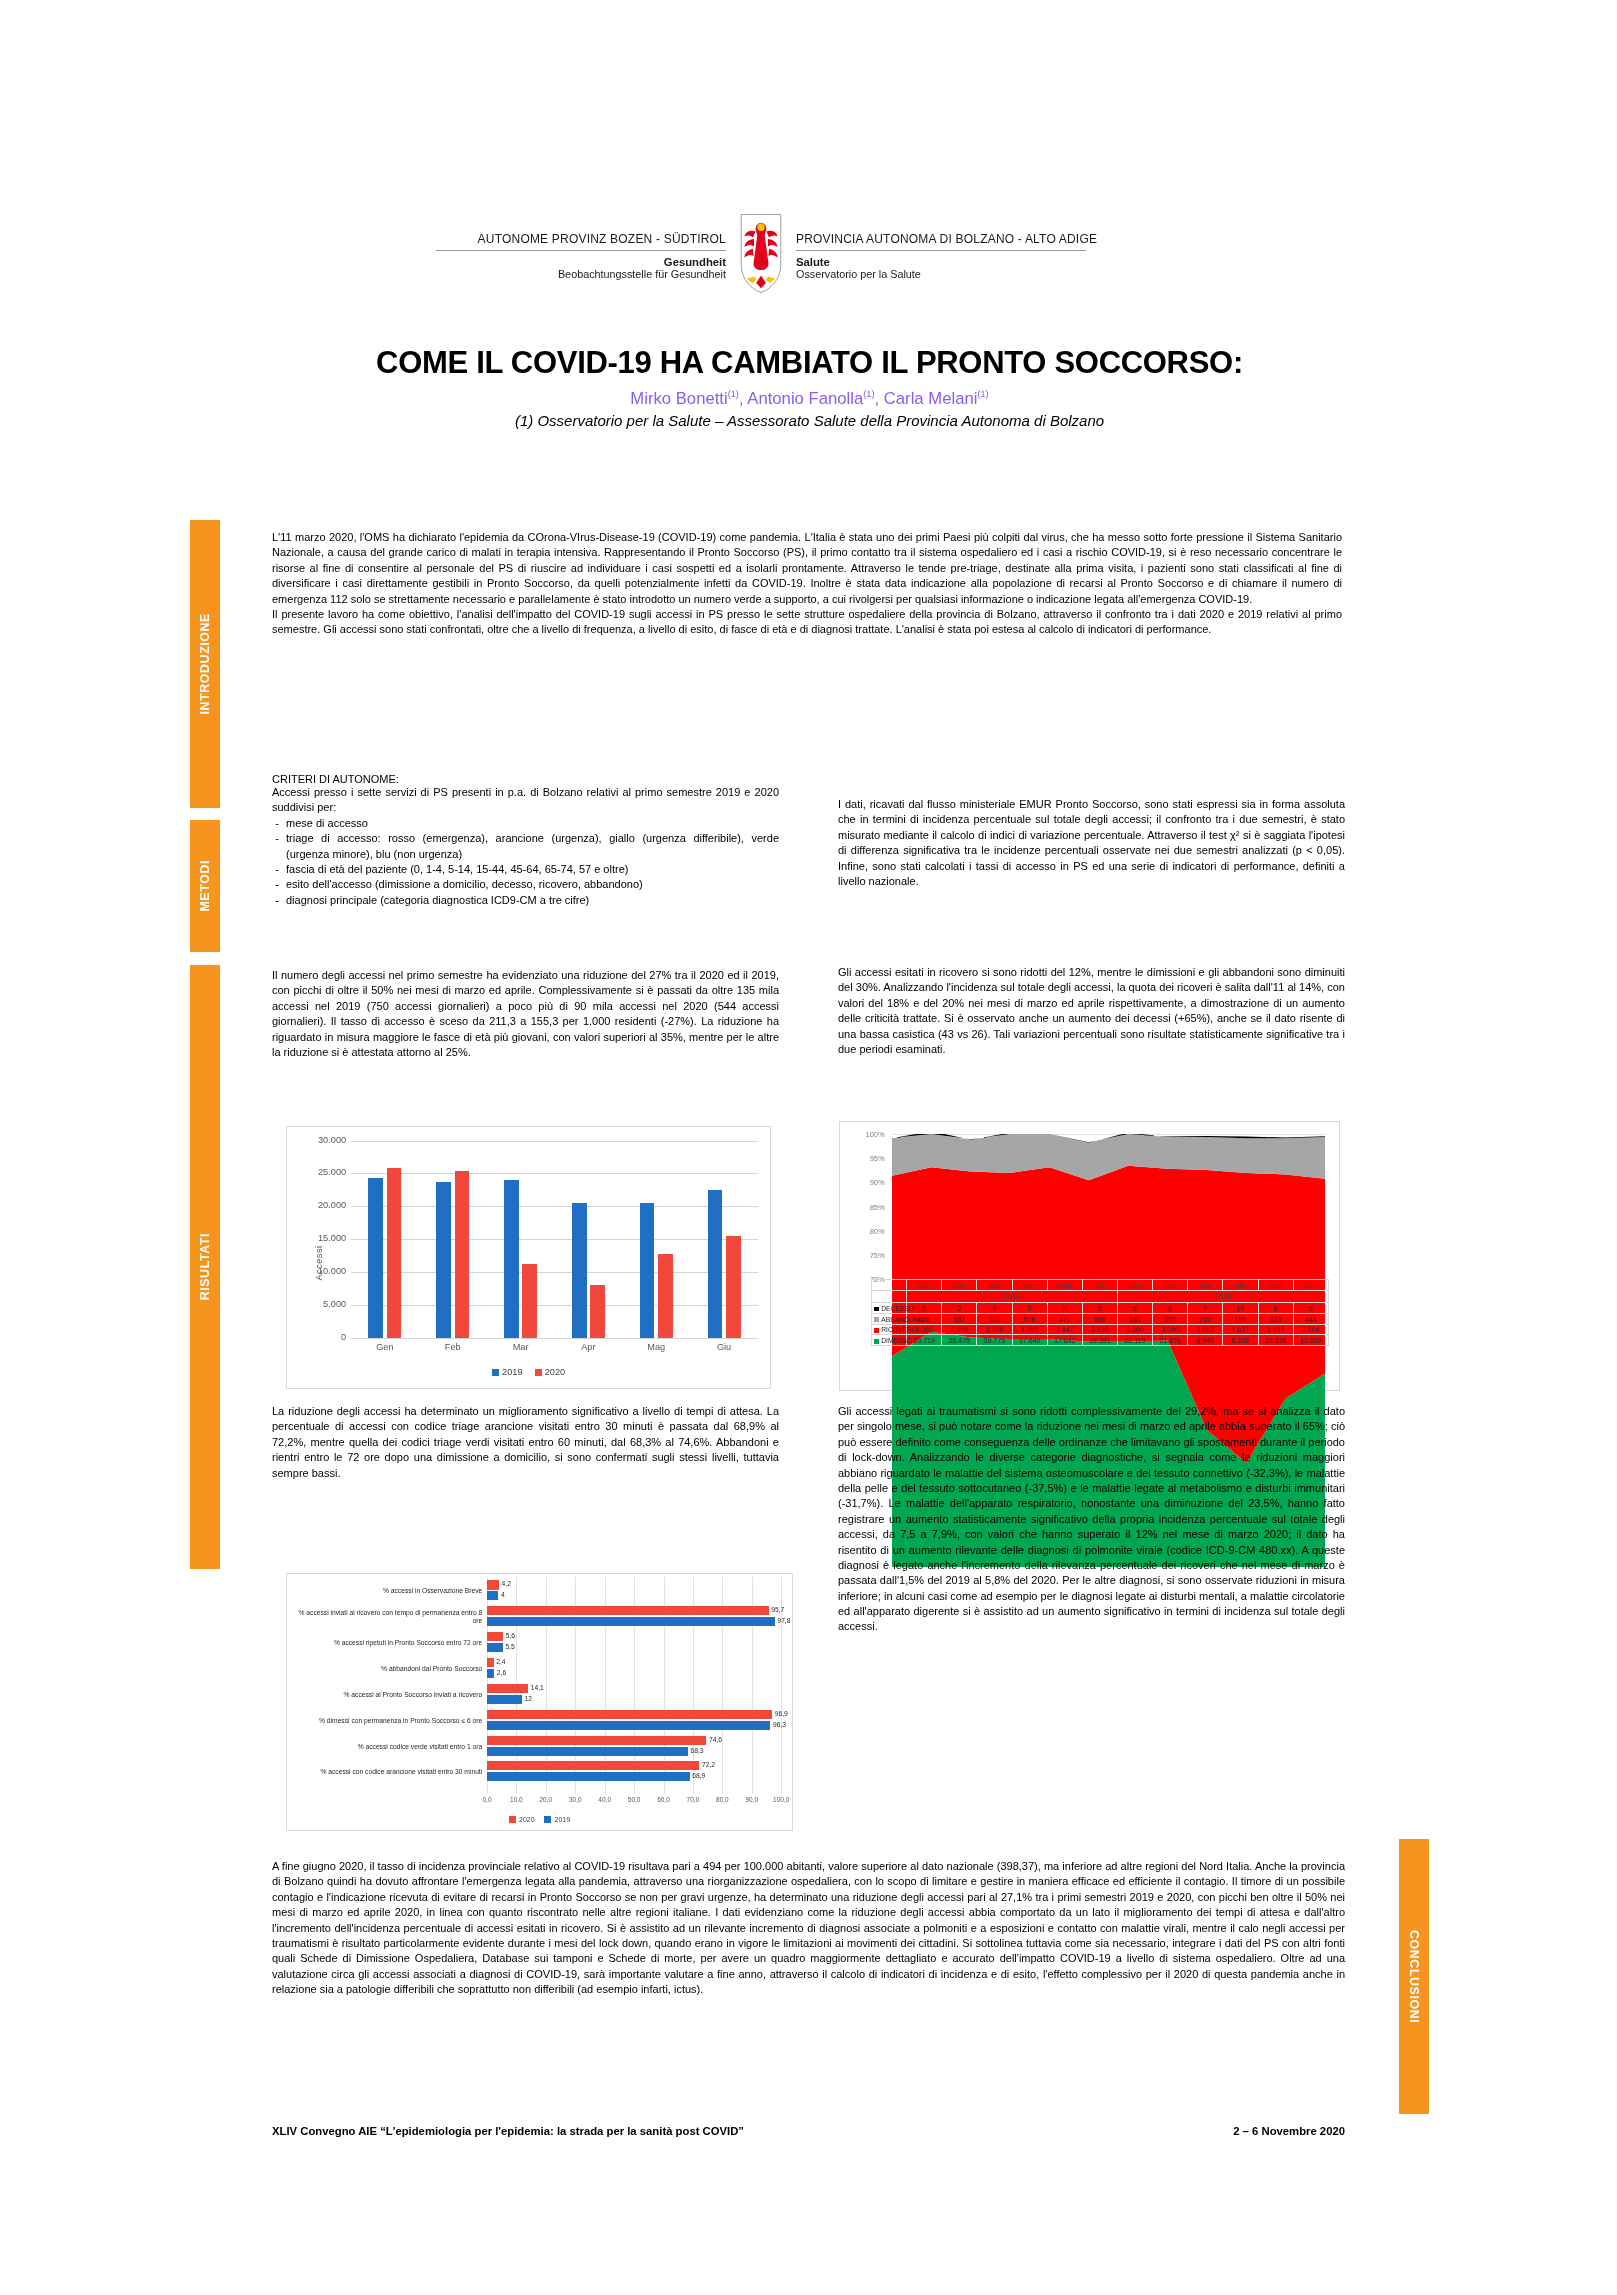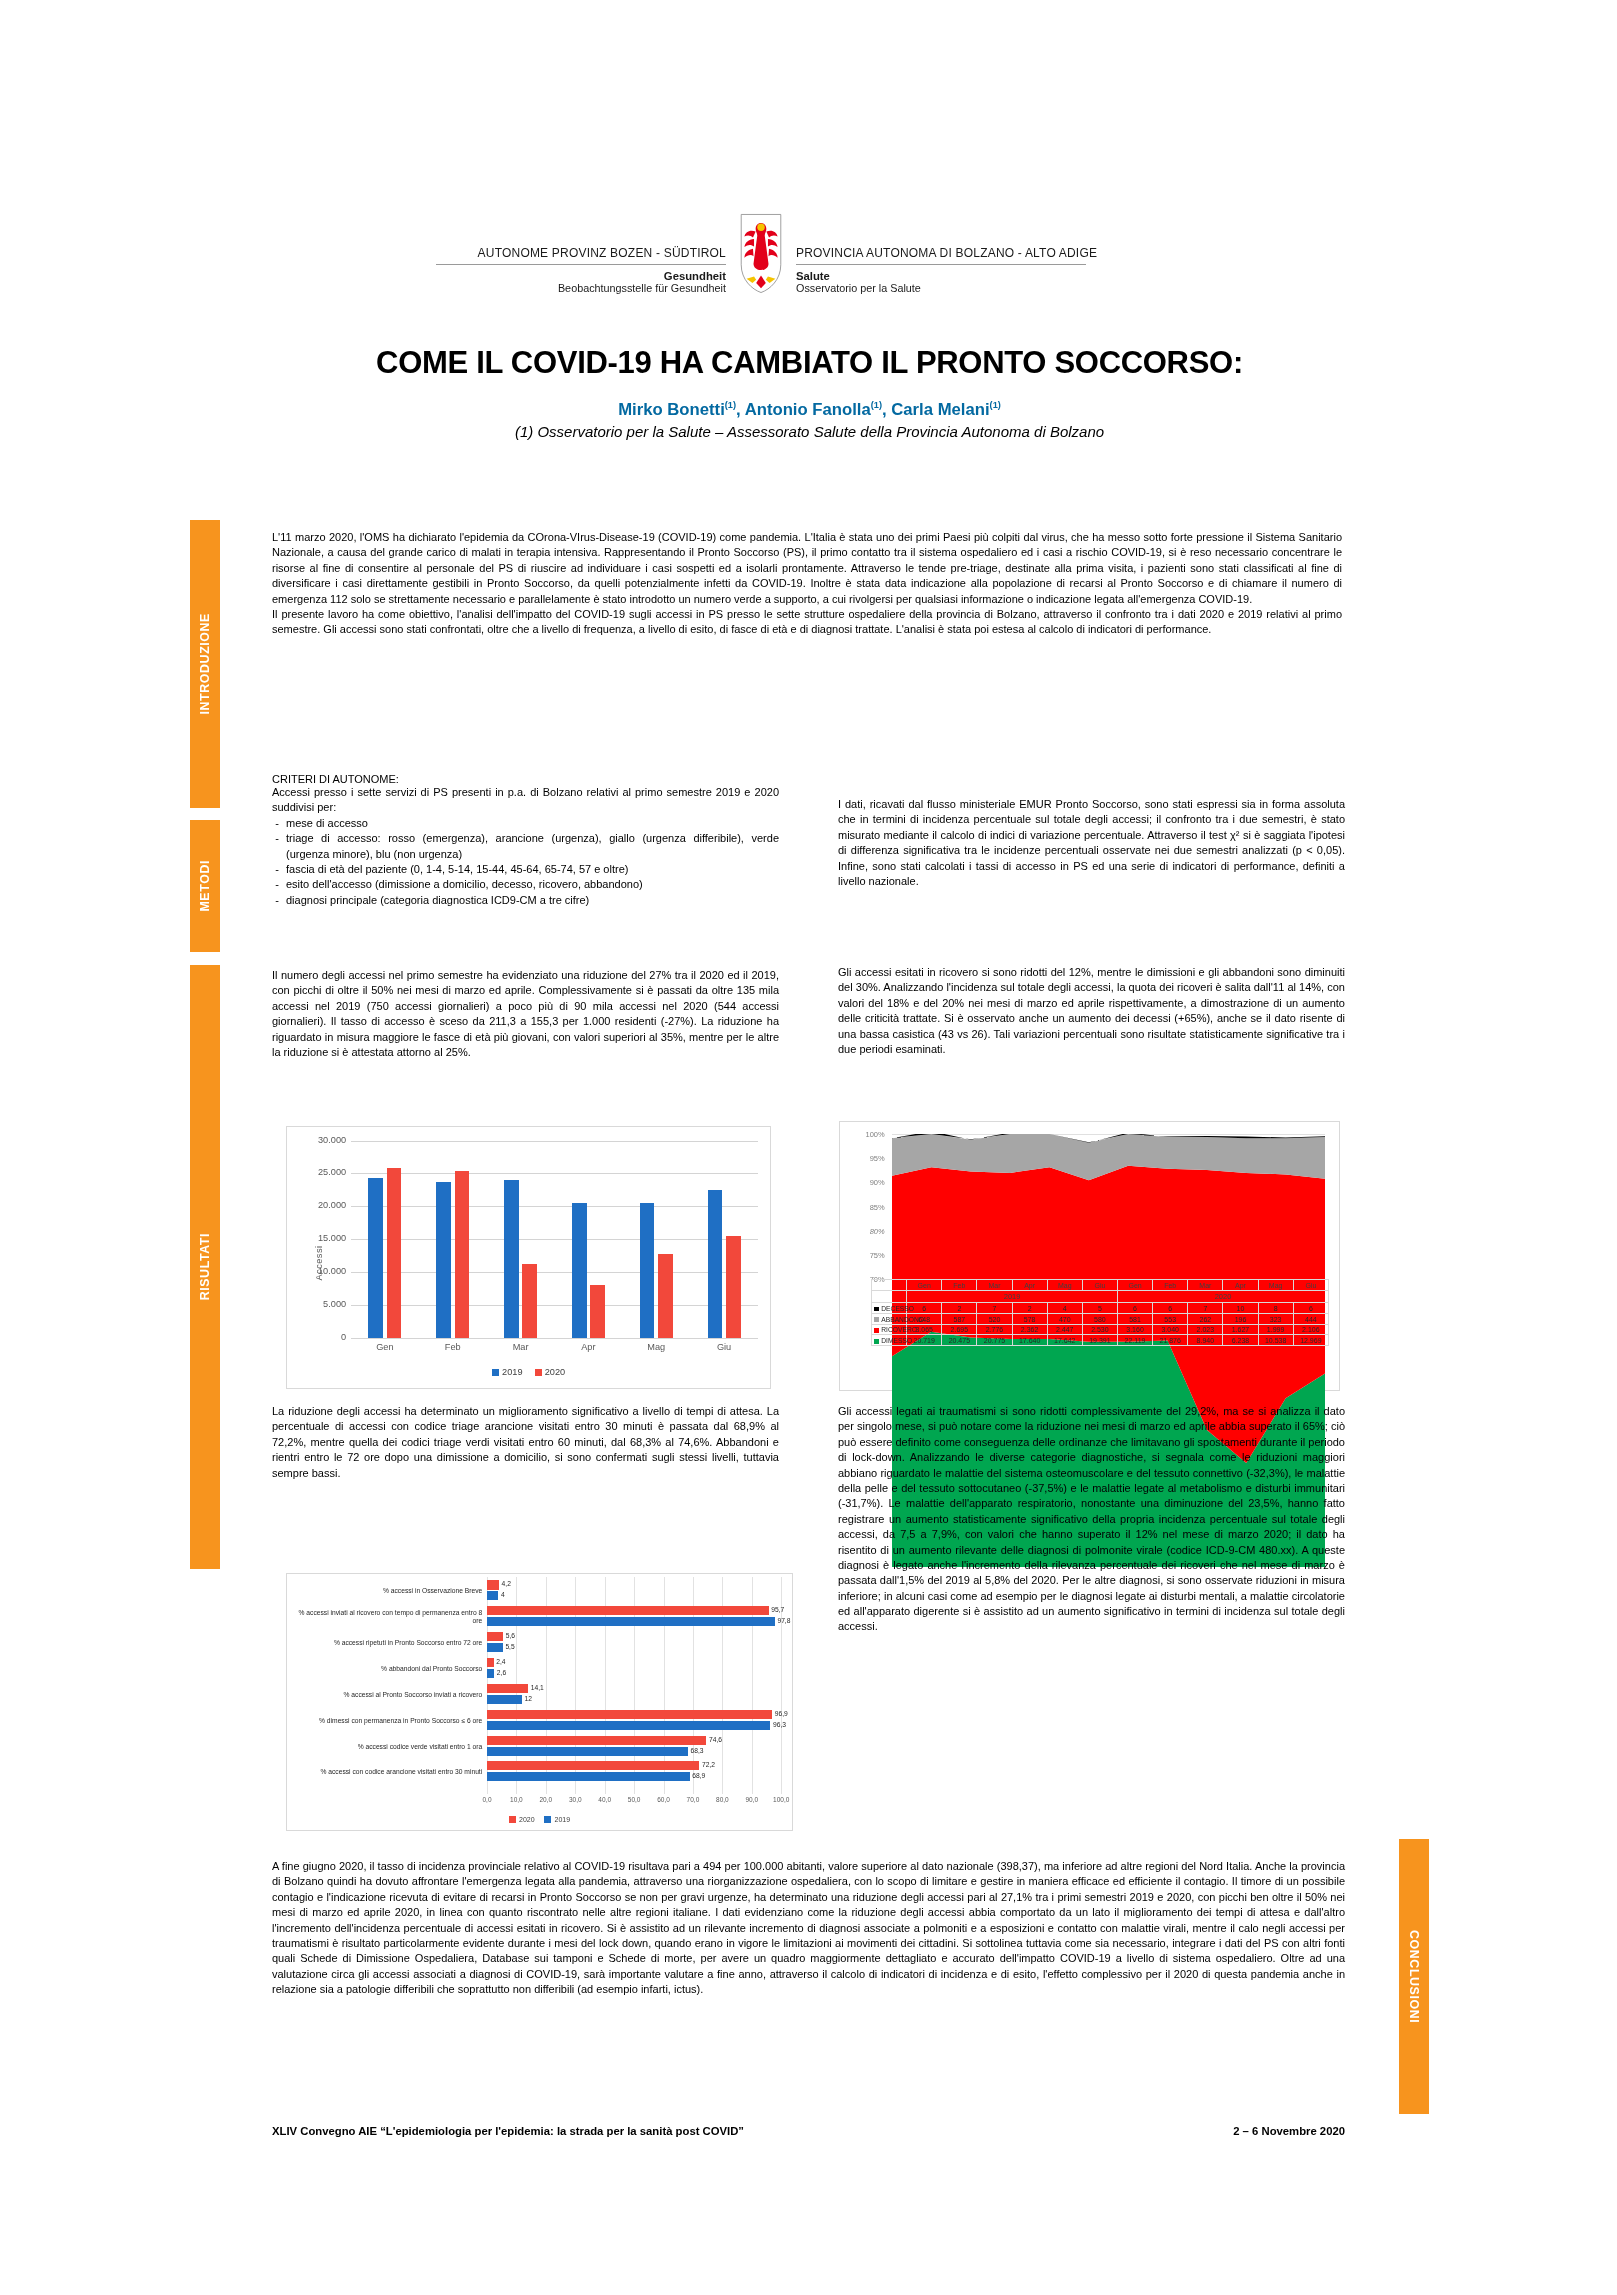--- a/index.html
+++ b/index.html
@@ -34,39 +34,39 @@
   .tab.right span { transform: rotate(0deg); }
 
   #tab-intro    { left: 190px; top: 520px;  width: 30px; height: 288px; }
   #tab-metodi   { left: 190px; top: 820px; width: 30px; height: 132px; }
   #tab-risultati{ left: 190px; top: 965px; width: 30px; height: 604px; }
   #tab-concl    { left: 1399px; top: 1839px; width: 30px; height: 275px; }
 
   
   .header {
     position: absolute; left: 0; top: 213px; width: 1522px;
-    display: flex; justify-content: center; align-items: flex-end;
+    display: flex; justify-content: center; align-items: center;
   }
   .hdr-col { width: 302px; padding-top: 4.3px; }
   .hdr-col.de { text-align: right; padding-right: 12px; }
   .hdr-col.it { text-align: left; padding-left: 12px; }
   .hdr-line1 { font-size: 12px; color: #1a1a1a; letter-spacing: 0.2px; white-space: nowrap; }
   .hdr-rule  { height: 1.1px; background: #9a9a9a; margin: 3.8px 0 4.9px 0; }
   .hdr-line2 { font-size: 11.3px; font-weight: bold; color: #1a1a1a; }
   .hdr-line3 { font-size: 10.8px; color: #1a1a1a; }
 
   .crest { width: 46px; height: 81px; flex: 0 0 46px; }
 
   
   .title-wrap { position: absolute; left: 220px; top: 345px; width: 1179px; text-align: center; }
   .title {
     font-size: 31px; font-weight: bold; color: #000;
     line-height: 1.18; letter-spacing: -0.3px;
   }
-  .authors { margin-top: 18px; font-size: 16.7px; font-weight: bold; color: #0369a1; }
+  .authors { margin-top: 7px; font-size: 16.7px; font-weight: normal; color: #8b5cf6; }
   .authors sup { font-size: 9.2px; }
   .affil { margin-top: 3.2px; font-size: 15px; font-style: italic; color: #000; }
 
   
   .block { position: absolute; color: #000; }
   .para { font-size: 11px; line-height: 1.40; text-align: justify; }
   .para + .para { margin-top: 0px; }
 
   #intro-block { left: 272px; top: 530px; width: 1070px; }
   #metodi-left { left: 272px; top: 773px; width: 507px; }

